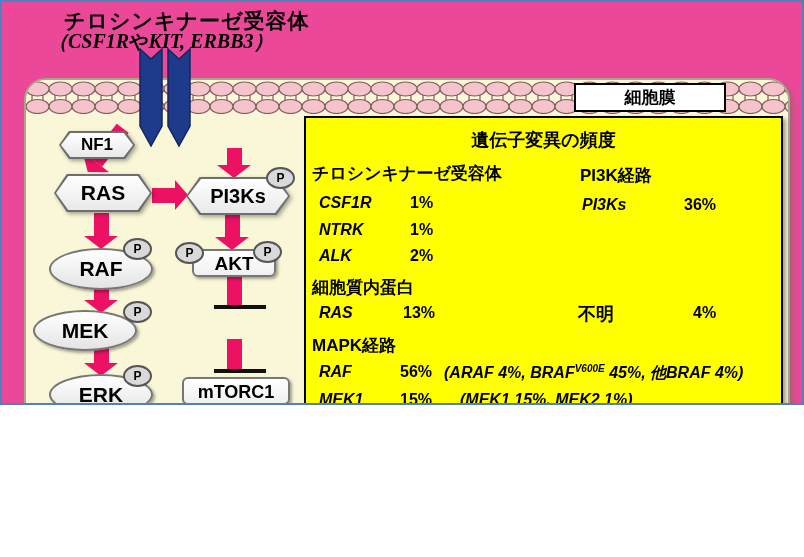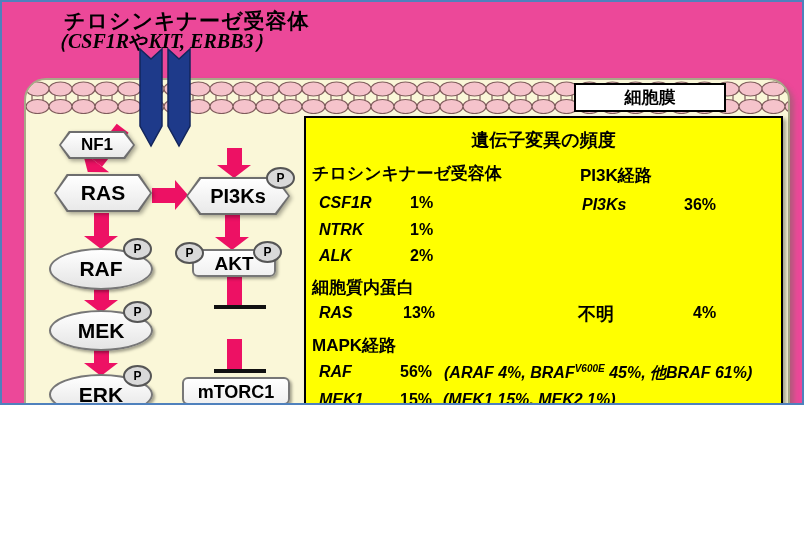--- a/index.html
+++ b/index.html
@@ -218,21 +218,21 @@
     </div>
   <div class="node hex" style="left:184px;top:175px;width:104px;height:38px;font-size:20px">
       <span>PI3Ks</span>
     </div>
   <div class="node ell" style="left:47px;top:246px;width:100px;height:38px;font-size:21px">
       <span>RAF</span>
     </div>
   <div class="node rbox" style="left:190px;top:247px;width:84px;height:28px;font-size:19px">
       <span>AKT</span>
     </div>
-  <div class="node ell" style="left:47px;top:308px;width:100px;height:37px;font-size:21px">
+  <div class="node ell" style="left:31px;top:308px;width:100px;height:37px;font-size:21px">
       <span>MEK</span>
     </div>
   <div class="node ell" style="left:47px;top:372px;width:100px;height:37px;font-size:21px">
       <span>ERK</span>
     </div>
   <div class="node rbox" style="left:180px;top:375px;width:108px;height:28px;font-size:18px">
       <span>mTORC1</span>
     </div>
   <div class="node ell blackline" style="left:44px;top:459px;width:104px;height:36px;font-size:21px">
       <span>ERK</span>
@@ -269,20 +269,20 @@
 
     <div class="t gene" style="left:13px;top:186px">RAS</div>
     <div class="t freq" style="left:97px;top:186px">13%</div>
     <div class="t sec" style="left:272px;top:184px;font-size:18px">不明</div>
     <div class="t freq" style="left:387px;top:186px">4%</div>
 
     <div class="t sec" style="left:6px;top:216px">MAPK経路</div>
 
     <div class="t gene" style="left:13px;top:245px">RAF</div>
     <div class="t freq" style="left:94px;top:245px">56%</div>
-    <div class="t detail" style="left:138px;top:245px"><span>(ARAF 4%, BRAF</span><sup>V600E</sup><span> 45%, 他BRAF 61%)</span></div>
+    <div class="t detail" style="left:138px;top:245px"><span>(ARAF 4%, BRAF</span><sup>V600E</sup><span> 45%, 他BRAF 4%)</span></div>
 
     <div class="t gene" style="left:13px;top:273px">MEK1</div>
     <div class="t freq" style="left:94px;top:273px">15%</div>
-    <div class="t detail" style="left:137px;top:273px">(MEK1 15%, MEK2 1%)</div>
+    <div class="t detail" style="left:154px;top:273px">(MEK1 15%, MEK2 1%)</div>
   </div>
 
 </div>
 
 </body></html>

